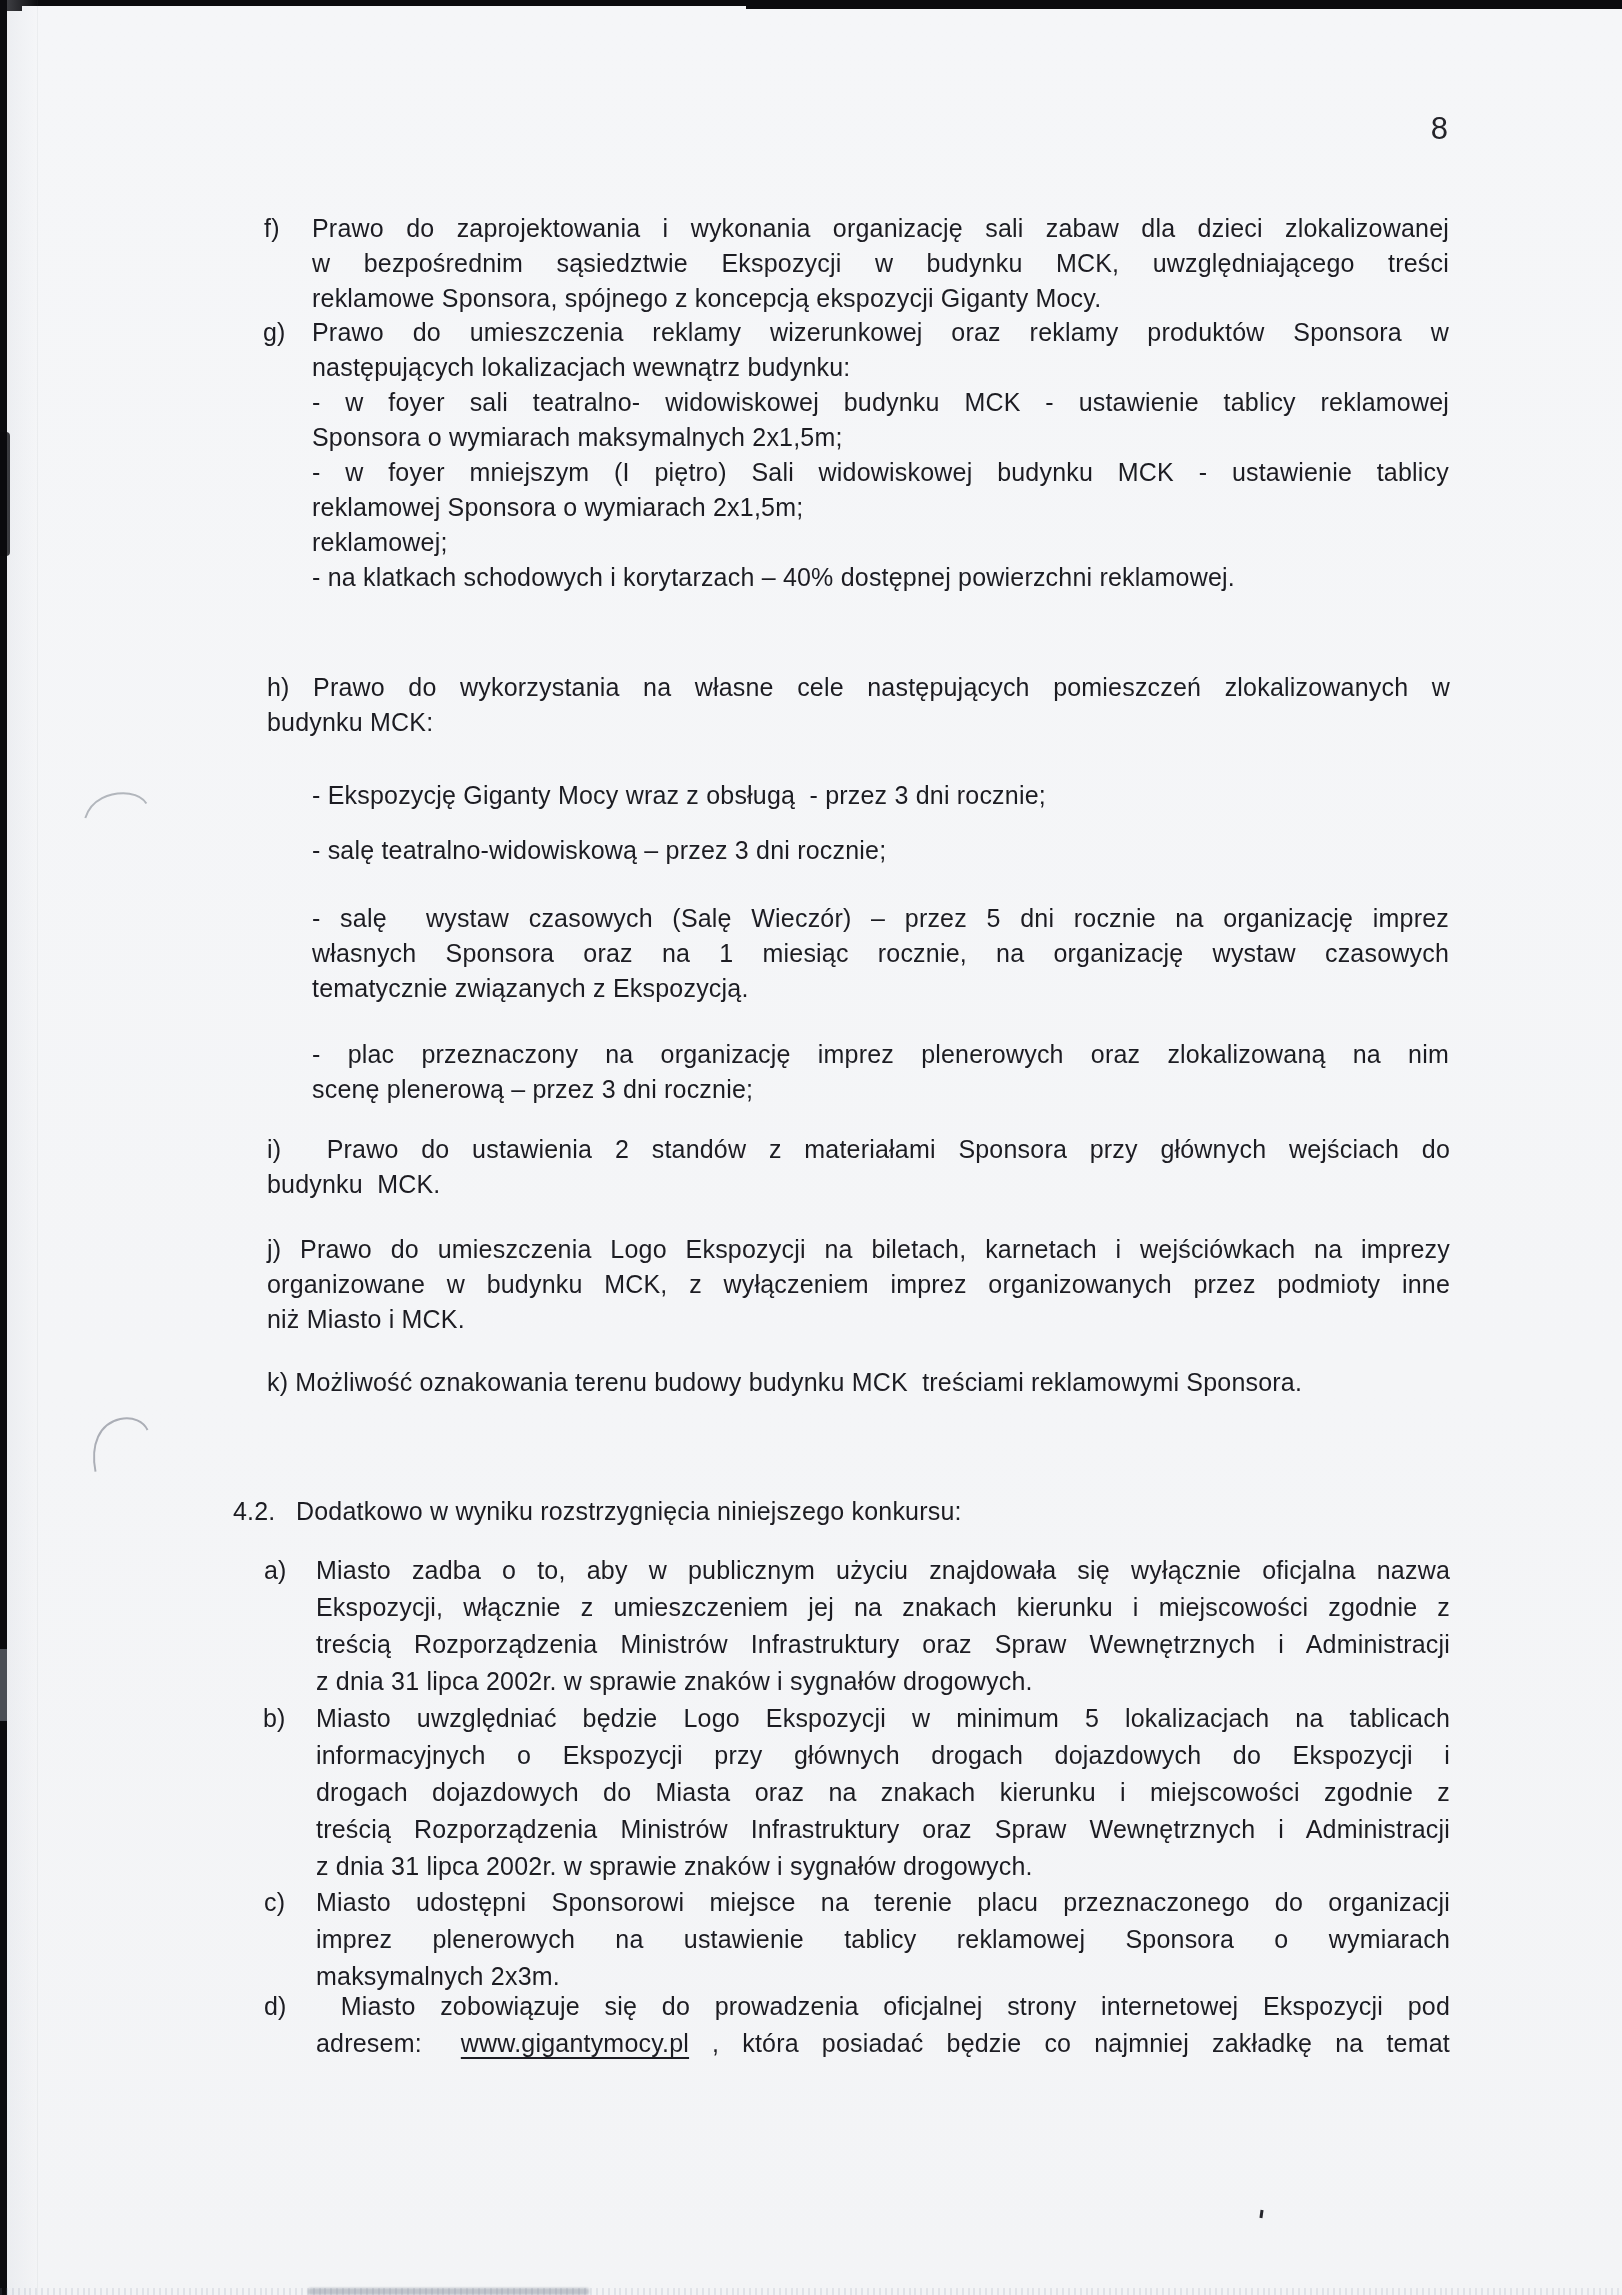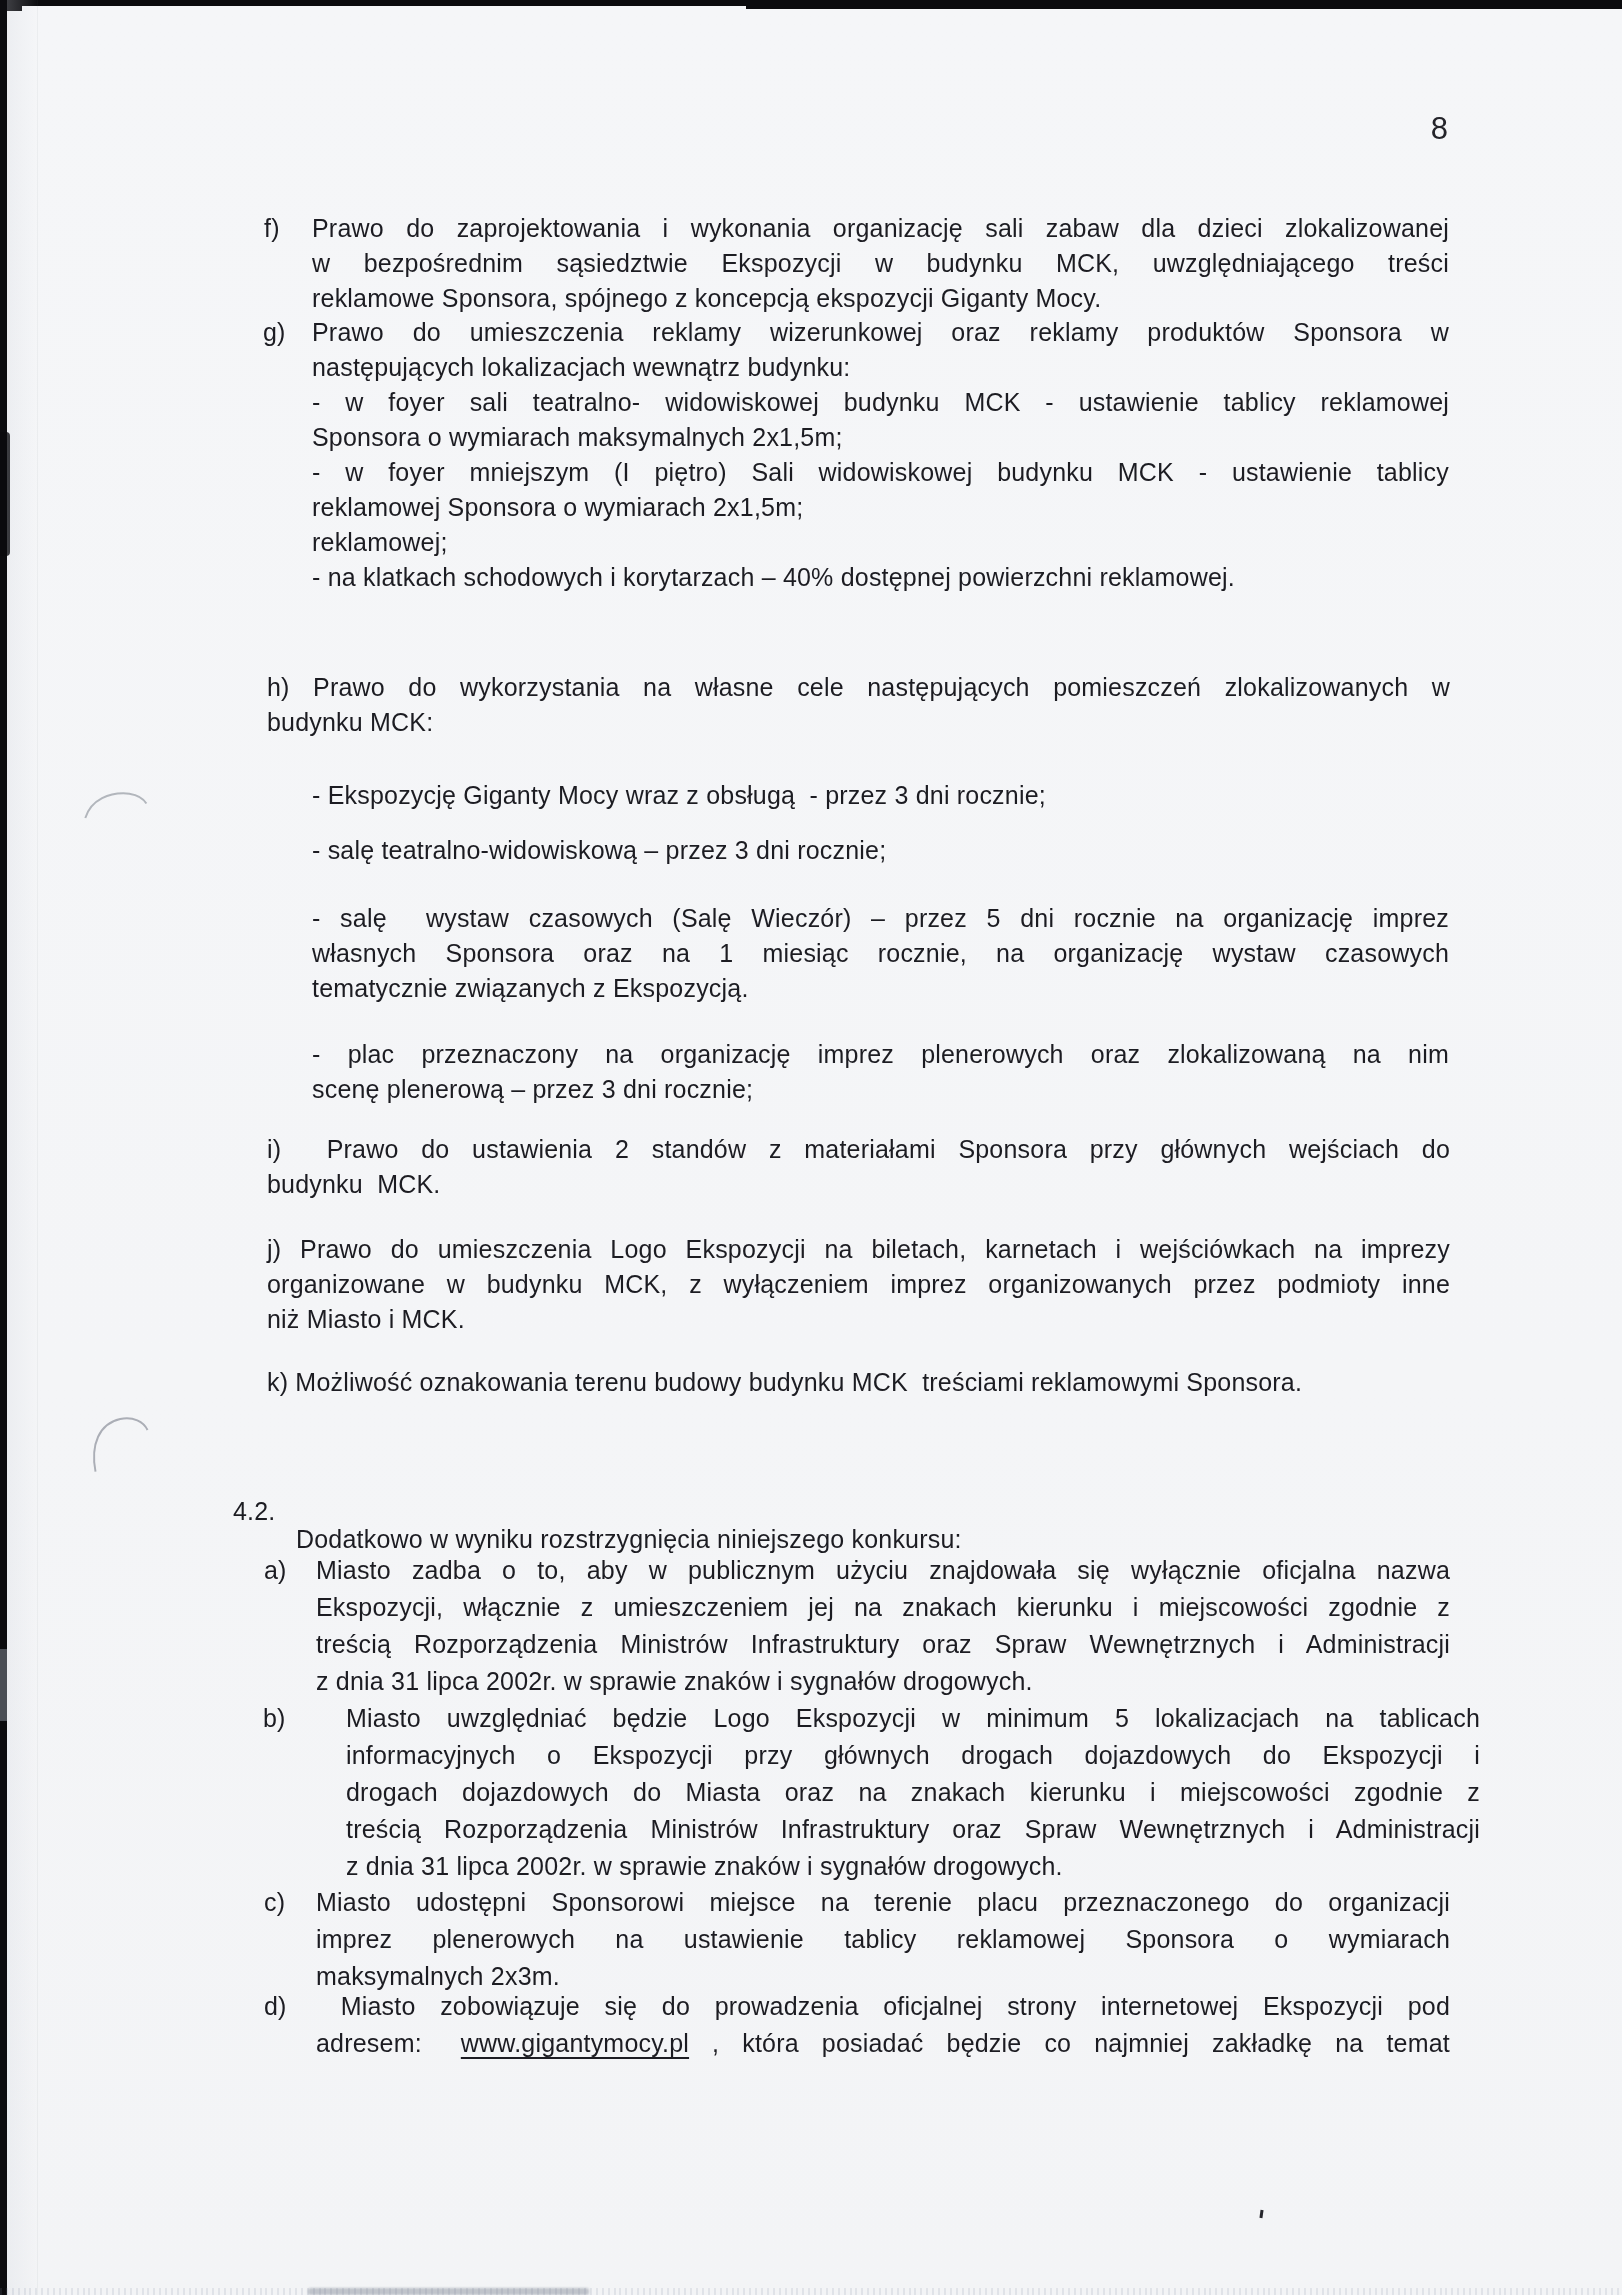--- a/index.html
+++ b/index.html
@@ -131,34 +131,34 @@
     <div class="ln jl">j) Prawo do umieszczenia Logo Ekspozycji na biletach, karnetach i wejściówkach na imprezy</div>
     <div class="ln jl">organizowane w budynku MCK, z wyłączeniem imprez organizowanych przez podmioty inne</div>
     <div class="ln">niż Miasto i MCK.</div>
   </div>
 
   <div class="blk" style="left:267px; top:1365px; width:1183px;">
     <div class="ln">k) Możliwość oznakowania terenu budowy budynku MCK  treściami reklamowymi Sponsora.</div>
   </div>
 
   <div class="lbl" style="left:233px; top:1494px;">4.2.</div>
-  <div class="blk" style="left:296px; top:1494px; width:1154px;margin-top:28px;">
+  <div class="blk" style="left:296px; top:1494px; width:1154px;">
     <div class="ln">Dodatkowo w wyniku rozstrzygnięcia niniejszego konkursu:</div>
   </div>
 
   <div class="lbl lh56" style="left:264px; top:1552px;">a)</div>
   <div class="blk lh56" style="left:316px; top:1552px; width:1134px;">
     <div class="ln jl">Miasto zadba o to, aby w publicznym użyciu znajdowała się wyłącznie oficjalna nazwa</div>
     <div class="ln jl">Ekspozycji, włącznie z umieszczeniem jej na znakach kierunku i miejscowości zgodnie z</div>
     <div class="ln jl">treścią Rozporządzenia Ministrów Infrastruktury oraz Spraw Wewnętrznych i Administracji</div>
     <div class="ln">z dnia 31 lipca 2002r. w sprawie znaków i sygnałów drogowych.</div>
   </div>
 
   <div class="lbl lh56" style="left:263px; top:1700px;">b)</div>
-  <div class="blk lh56" style="left:316px; top:1700px; width:1134px;margin-left:30px;">
+  <div class="blk lh56" style="left:316px; top:1700px; width:1134px;">
     <div class="ln jl">Miasto uwzględniać będzie Logo Ekspozycji w minimum 5 lokalizacjach na tablicach</div>
     <div class="ln jl">informacyjnych o Ekspozycji przy głównych drogach dojazdowych do Ekspozycji i</div>
     <div class="ln jl">drogach dojazdowych do Miasta oraz na znakach kierunku i miejscowości zgodnie z</div>
     <div class="ln jl">treścią Rozporządzenia Ministrów Infrastruktury oraz Spraw Wewnętrznych i Administracji</div>
     <div class="ln">z dnia 31 lipca 2002r. w sprawie znaków i sygnałów drogowych.</div>
   </div>
 
   <div class="lbl lh56" style="left:264px; top:1884px;">c)</div>
   <div class="blk lh56" style="left:316px; top:1884px; width:1134px;">
     <div class="ln jl">Miasto udostępni Sponsorowi miejsce na terenie placu przeznaczonego do organizacji</div>

